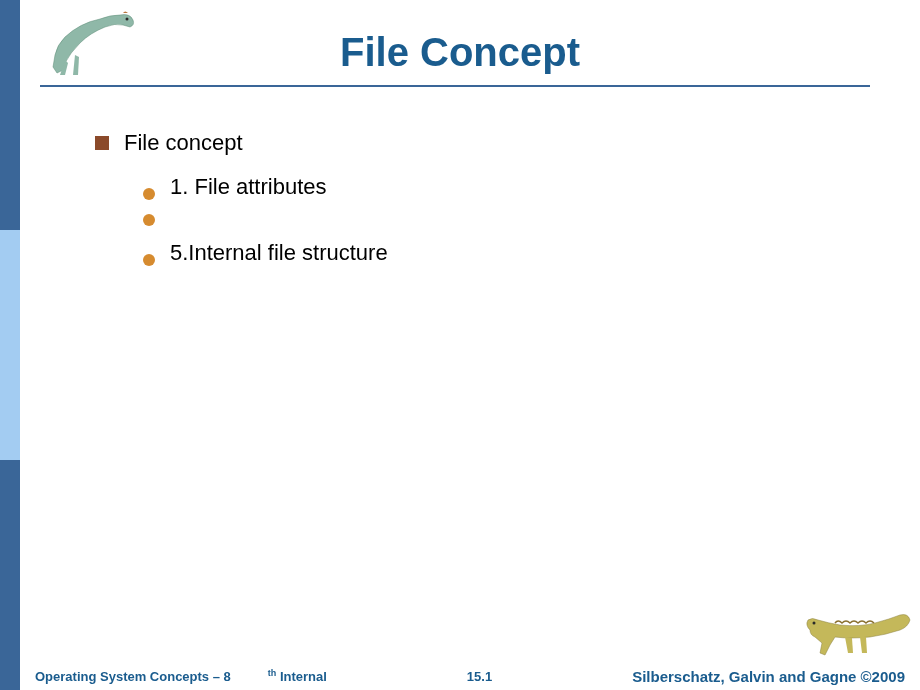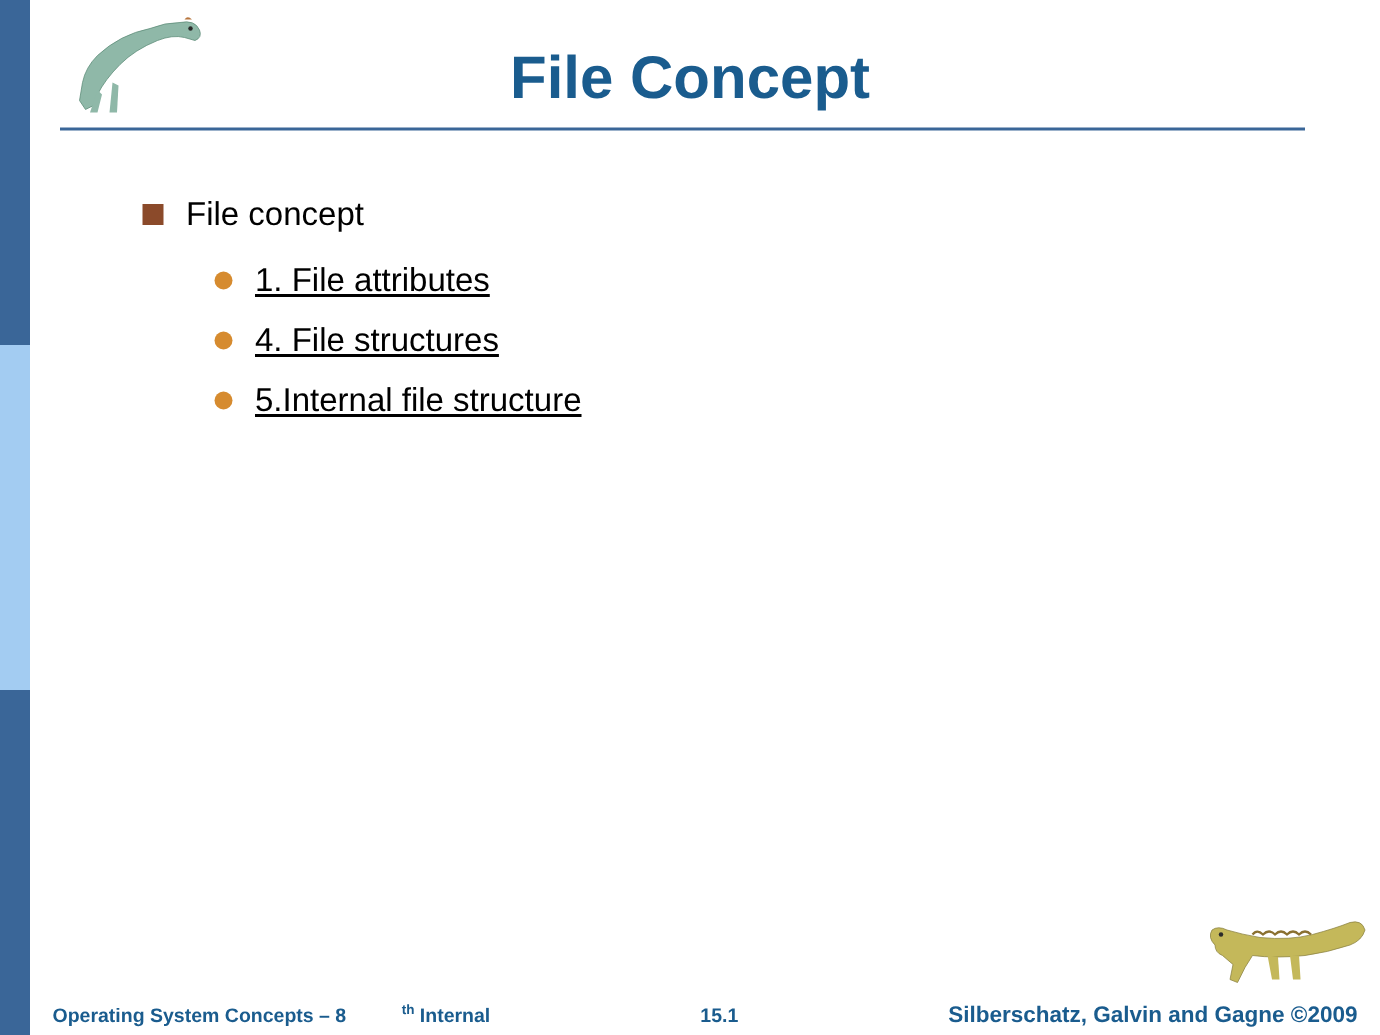--- a/index.html
+++ b/index.html
@@ -73,24 +73,23 @@
       background: #8b4a2a;
       margin-right: 15px;
       flex-shrink: 0;
     }
     .bullet-main-text {
       font-size: 22px;
       color: #000000;
     }
     .bullet-sub {
       display: flex;
-      align-items: center;
+      align-items: flex-end;
       margin-left: 48px;
       margin-bottom: 14px;
-      text-decoration: underline;
     }
     .circle-bullet {
       width: 12px;
       height: 12px;
       background: #d68b2f;
       border-radius: 50%;
       margin-right: 15px;
       flex-shrink: 0;
     }
     .bullet-sub-text {
@@ -168,21 +167,20 @@
   <div class="bullet-main">
     <div class="square-bullet"></div>
     <span class="bullet-main-text">File concept</span>
   </div>
   <div class="bullet-sub">
     <div class="circle-bullet"></div>
     <span class="bullet-sub-text">1. File attributes</span>
   </div>
   <div class="bullet-sub">
     <div class="circle-bullet"></div>
-    <span class="bullet-sub-text">4. File structures</span>
   </div>
   <div class="bullet-sub">
     <div class="circle-bullet"></div>
     <span class="bullet-sub-text">5.Internal file structure</span>
   </div>
 </div>
 
 <div class="dino-bottom">
   <svg viewBox="0 0 115 70" xmlns="http://www.w3.org/2000/svg">
     <path d="M 10 35 Q 5 30 8 25 Q 12 22 18 25 Q 28 28 40 30 Q 60 32 75 28 Q 90 24 100 20 Q 108 18 110 25 Q 108 32 100 35 Q 85 40 70 42 Q 50 44 35 42 L 30 50 L 25 60 L 20 58 L 22 48 L 15 42 Q 10 40 10 35 Z" fill="#c4b85a" stroke="#8a8040" stroke-width="0.5"></path>

